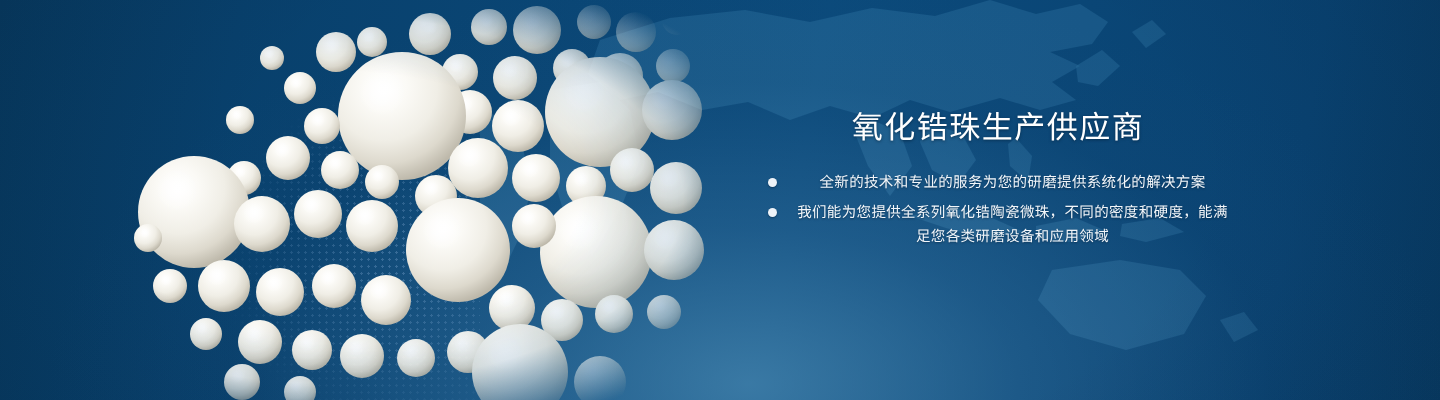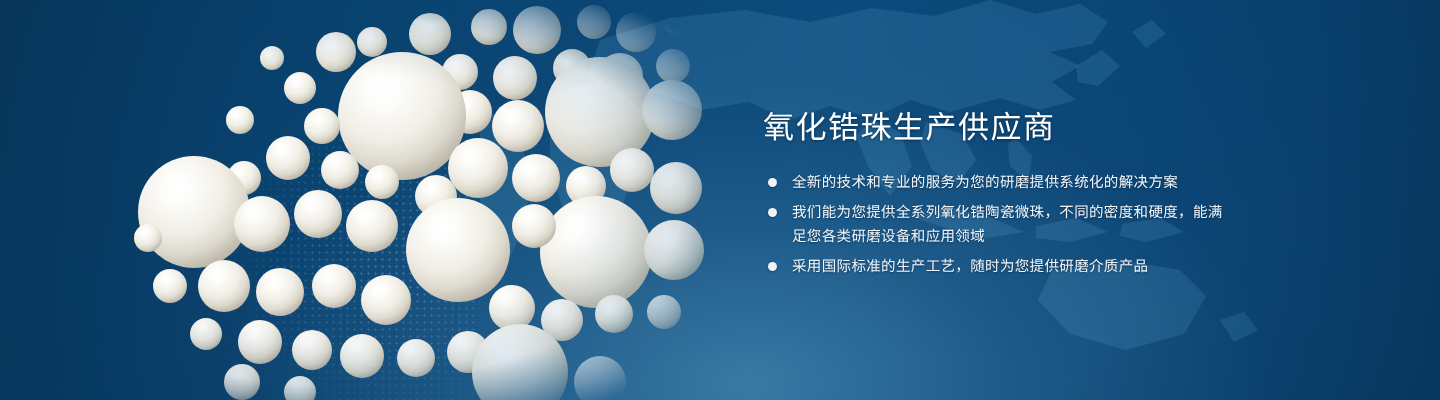--- a/index.html
+++ b/index.html
@@ -87,20 +87,21 @@
     mask-image: linear-gradient(#000, #000);
   }
   .bead-photo svg { width: 100%; height: 100%; display: block; }
 
   
   .content {
     position: absolute;
     left: 763px;
     top: 108px;
     width: 470px;
+    text-align: center;
   }
   .headline {
     margin: 0;
     color: #ffffff;
     font-size: 31px;
     font-weight: 400;
     letter-spacing: 1.5px;
     line-height: 40px;
     text-shadow: 0 1px 3px rgba(2,26,48,0.55);
     white-space: nowrap;
@@ -350,20 +351,16 @@
 
     <ul class="bullets">
       <li class="bullet">
         <span class="bullet-dot"></span>
         <span class="bullet-text">全新的技术和专业的服务为您的研磨提供系统化的解决方案</span>
       </li>
       <li class="bullet">
         <span class="bullet-dot"></span>
         <span class="bullet-text">我们能为您提供全系列氧化锆陶瓷微珠，不同的密度和硬度，能满足您各类研磨设备和应用领域</span>
       </li>
-      <li class="bullet">
-        <span class="bullet-dot"></span>
-        <span class="bullet-text">采用国际标准的生产工艺，随时为您提供研磨介质产品</span>
-      </li>
     </ul>
   </div>
 
 </div>
 
 </body></html>

